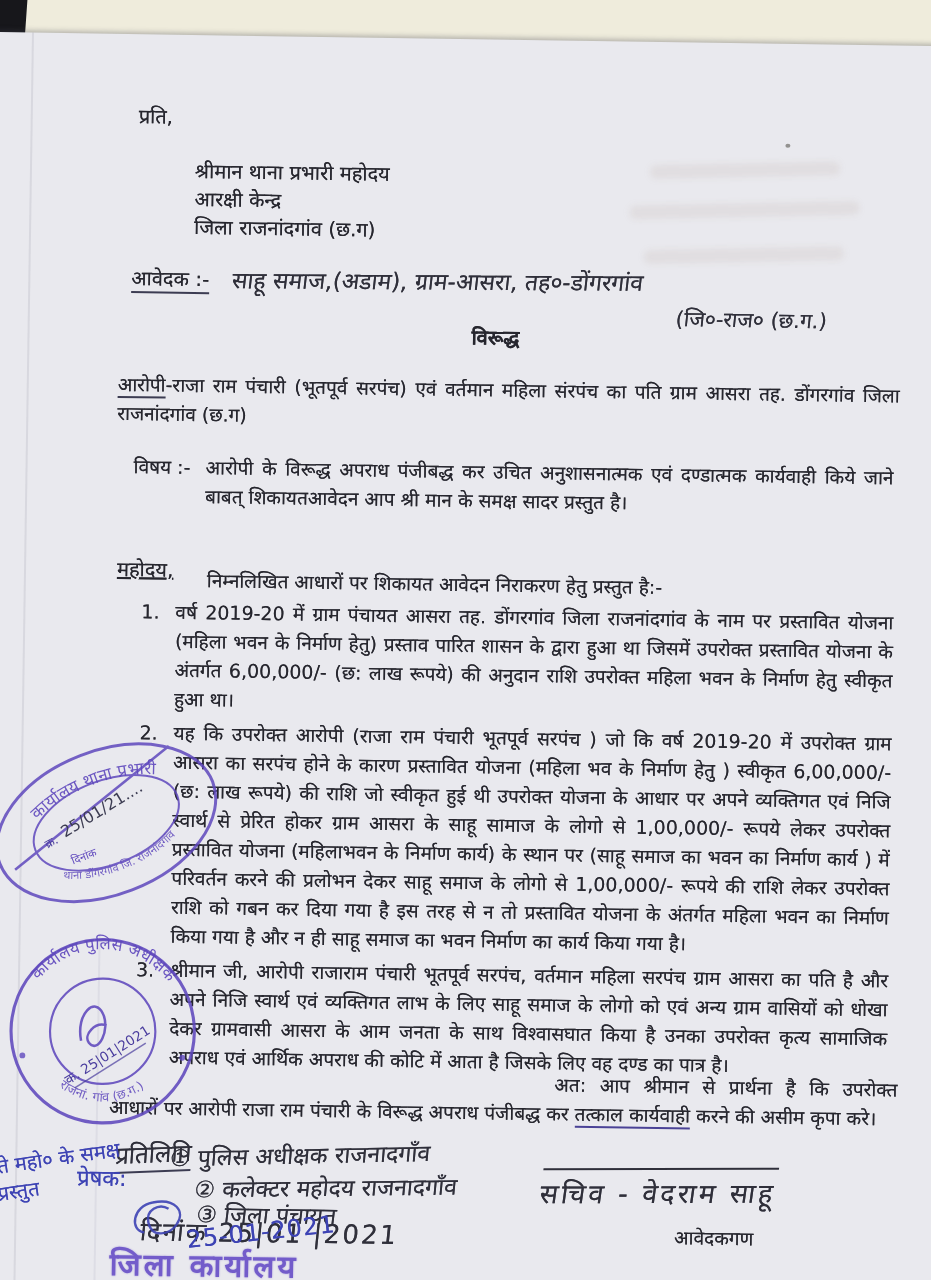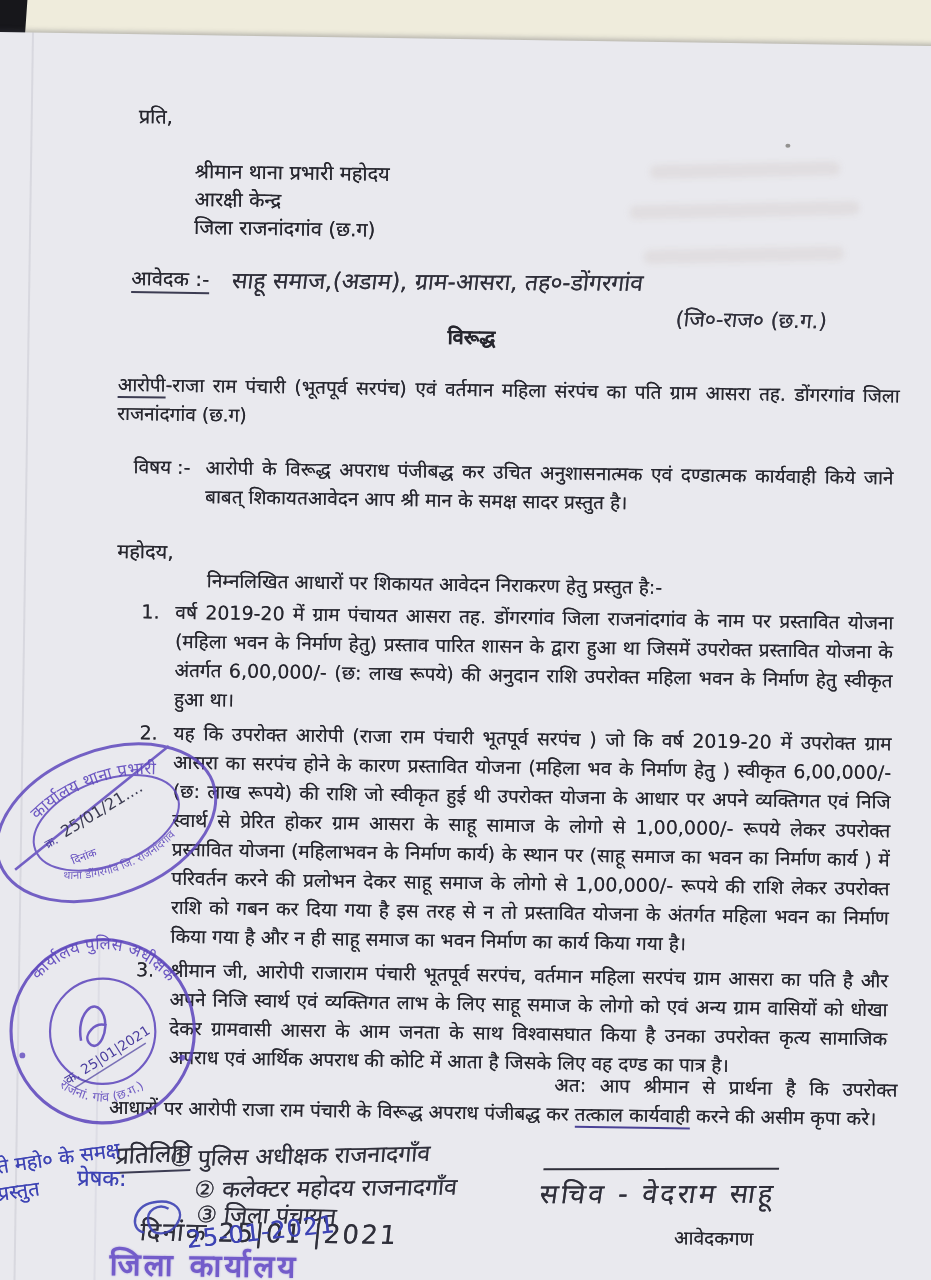--- a/index.html
+++ b/index.html
@@ -60,32 +60,32 @@
       <div>आरक्षी केन्द्र</div>
       <div>जिला राजनांदगांव (छ.ग)</div>
     </div>
 
     <div class="abs" style="left:143px;top:226px;width:800px;">
       <span class="typed u-pen" style="font-size:20px;">आवेदक :-</span>
       <span class="hand" style="display:inline-block;font-size:23px;margin-left:18px;transform:skewX(-6deg) rotate(-.5deg);">साहू समाज,(अडाम), ग्राम-आसरा, तह०-डोंगरगांव</span>
     </div>
     <div class="abs hand" style="left:688px;top:262px;font-size:21px;">(जि०-राज० (छ.ग.)</div>
 
-    <div class="abs typed" style="left:460px;top:284px;font-size:20px;font-weight:bold;">विरूद्ध</div>
+    <div class="abs typed" style="left:484px;top:284px;font-size:20px;font-weight:bold;">विरूद्ध</div>
 
     <div class="abs typed para" style="left:131px;top:336px;width:782px;">
       <span class="u-pen">आरोपी</span><span>-राजा राम पंचारी (भूतपूर्व सरपंच) एवं वर्तमान महिला संरपंच का पति  ग्राम आसरा तह. डोंगरगांव जिला राजनांदगांव (छ.ग)</span>
     </div>
 
     <div class="abs" style="left:148px;top:418px;width:760px;display:flex;">
       <span class="typed" style="flex:0 0 72px;font-size:19px;line-height:29px;">विषय :-</span>
       <span class="typed para" style="flex:1;">आरोपी के विरूद्ध अपराध पंजीबद्ध कर उचित अनुशासनात्मक एवं दण्डात्मक कार्यवाही किये जाने बाबत् शिकायतआवेदन आप श्री मान के समक्ष सादर प्रस्तुत है।</span>
     </div>
 
-    <div class="abs typed" style="left:133px;top:503px;font-size:20px;">महोदय,</div>
+    <div class="abs typed" style="left:133px;top:521px;font-size:20px;text-decoration:underline;">महोदय,</div>
     <div class="abs typed" style="left:223px;top:532px;font-size:19px;">निम्नलिखित आधारों पर शिकायत आवेदन निराकरण हेतु प्रस्तुत है:-</div>
 
     <div class="abs points" style="left:158px;top:563px;width:752px;">
       <div class="pt">
         <span class="num typed">1.</span>
         <span class="txt typed para">वर्ष 2019-20 में ग्राम पंचायत आसरा तह. डोंगरगांव जिला राजनांदगांव के नाम पर प्रस्तावित योजना (महिला भवन के निर्माण हेतु) प्रस्ताव पारित शासन के द्वारा हुआ था जिसमें उपरोक्त प्रस्तावित योजना के अंतर्गत 6,00,000/- (छ: लाख रूपये)  की अनुदान राशि उपरोक्त महिला भवन के निर्माण हेतु स्वीकृत हुआ था।</span>
       </div>
       <div class="pt">
         <span class="num typed">2.</span>
         <span class="txt typed para">यह कि  उपरोक्त आरोपी (राजा राम पंचारी भूतपूर्व सरपंच ) जो कि वर्ष 2019-20 में उपरोक्त ग्राम आसरा का सरपंच होने के कारण प्रस्तावित योजना (महिला भव के निर्माण हेतु ) स्वीकृत 6,00,000/- (छ: लाख रूपये)  की राशि जो स्वीकृत हुई थी उपरोक्त योजना के आधार पर अपने व्यक्तिगत एवं निजि स्वार्थ से प्रेरित होकर ग्राम आसरा के साहू सामाज के लोगो से 1,00,000/- रूपये लेकर उपरोक्त प्रस्तावित योजना (महिलाभवन के निर्माण कार्य)  के स्थान पर (साहू समाज का भवन का निर्माण कार्य ) में परिवर्तन करने की प्रलोभन देकर साहू समाज के लोगो से 1,00,000/- रूपये की राशि लेकर उपरोक्त राशि को गबन कर दिया गया है इस तरह से न तो प्रस्तावित योजना के अंतर्गत महिला भवन का निर्माण किया गया है और न ही साहू समाज का भवन निर्माण का कार्य किया गया है।</span>

